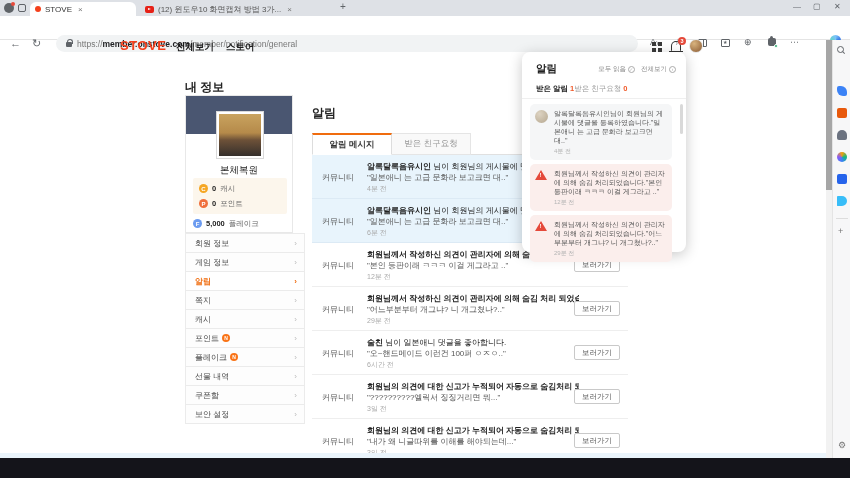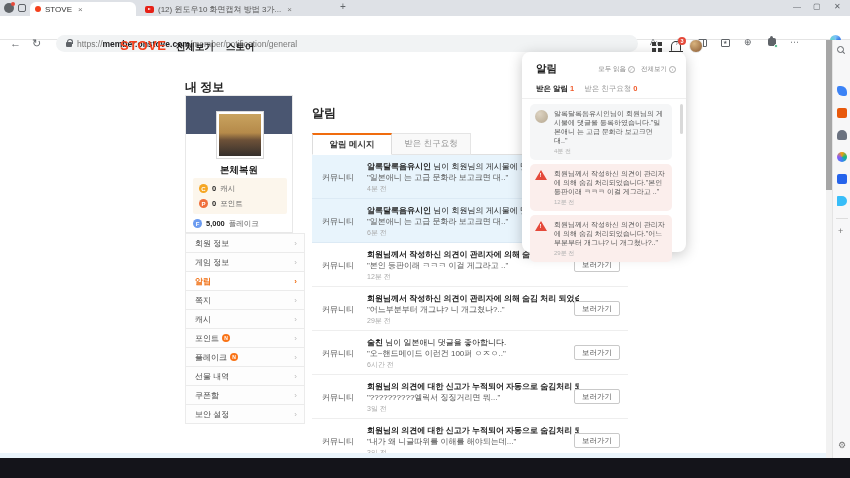--- a/index.html
+++ b/index.html
@@ -61,21 +61,21 @@
      font-size:5.5px; font-weight:bold; text-align:center; line-height:8px; padding:0 1px; z-index:3;}
   .avatar-sm { left:689px; top:39px; width:14px; height:14px; border-radius:50%;
      background: radial-gradient(circle at 35% 30%, #d8b37e, #8a5a32); border:1px solid #e8e8e8;}
   
   .h-myinfo { left:185px; top:79px; font-size:12px; font-weight:bold; color:#222; }
   #profilecard { left:185px; top:95px; width:108px; height:138px; background:#fff; border:1px solid #e8e8e8; }
   #profilecard .head { position:absolute; left:0; top:0; right:0; height:38px; background:#4a5671; }
   .avatar-big { position:absolute; left:31px; top:16px; width:46px; height:46px; border:2px solid #fff;
      background: linear-gradient(180deg,#c9a35f 0%, #b58a4a 45%, #6d5138 62%, #35302c 100%);
      box-shadow:0 0 0 1px #d9d9d9;}
-  .pname { position:absolute; left:0; top:68px; width:100%; text-align:center; font-size:9.5px; font-weight:bold; color:#222;}
+  .pname { position:absolute; left:0; top:68px; width:100%; text-align:center; font-size:9.5px; font-weight:normal; color:#222;}
   .walletbox { position:absolute; left:7px; top:82px; width:94px; height:36px; background:#fcf6ec; border-radius:2px; padding:3px 6px;}
   .wrow { display:flex; align-items:center; gap:4px; height:15px; font-size:7.5px; color:#666;}
   .wrow .val { color:#222; font-weight:bold; }
   .cbadge { width:9px; height:9px; border-radius:50%; color:#fff; font-size:6px; font-weight:bold;
      display:flex; align-items:center; justify-content:center; flex:0 0 auto;}
   .flakerow { position:absolute; left:7px; top:120px; width:94px; }
   
   #menu { left:185px; top:233px; width:120px; border:1px solid #ebebeb; border-bottom:none; background:#fdfdfd;}
   .mitem { position:relative; height:19px; border-bottom:1px solid #ebebeb; display:flex; align-items:center;
      padding:0 9px; font-size:8px; color:#4a4a4a; gap:3px; background:#fdfdfd; cursor:pointer;}
@@ -106,21 +106,21 @@
      border-radius:2px; font-size:7.5px; color:#555; display:flex; align-items:center; justify-content:center; cursor:pointer;}
   #footstrip { left:0; top:453px; width:826px; height:5px; background:#eaf4fb; }
   
   #panel { left:522px; top:52px; width:164px; height:200px; background:#fff; border-radius:8px;
      box-shadow:0 3px 14px rgba(0,0,0,.22); z-index:10; }
   .p-title { position:absolute; left:14px; top:10px; font-size:10.5px; font-weight:bold; color:#222; }
   .p-actions { position:absolute; right:10px; top:13px; display:flex; gap:6px; font-size:6.5px; color:#888; align-items:center;}
   .p-act { display:flex; align-items:center; gap:2px; cursor:pointer;}
   .circo { width:7px; height:7px; border:1px solid #aaa; border-radius:50%; font-size:4.5px; color:#aaa;
      display:flex; align-items:center; justify-content:center;}
-  .p-tabs { position:absolute; left:14px; top:32px; display:flex; gap:10px; font-size:7.5px; align-items:center;}
+  .p-tabs { position:absolute; left:14px; top:32px; display:flex; font-size:7.5px; align-items:center;}
   .p-tab { display:flex; gap:2px; cursor:pointer; color:#999;}
   .p-tab.on { color:#222; font-weight:bold;}
   .p-tab .cnt { color:#f05a2a; font-weight:bold;}
   .p-div { position:absolute; left:0; top:46px; width:164px; height:1px; background:#efefef;}
   .p-items { position:absolute; left:8px; top:52px; width:142px; }
   .pcard { position:relative; border-radius:5px; padding:5px 6px 4px 24px; margin-bottom:4px; min-height:42px;}
   .pcard.grey { background:#f5f6f7; }
   .pcard.pink { background:#fbeeec; }
   .ptxt { font-size:7px; line-height:9px; color:#555; }
   .ptime { font-size:6px; color:#b5b5b5; margin-top:2px;}

